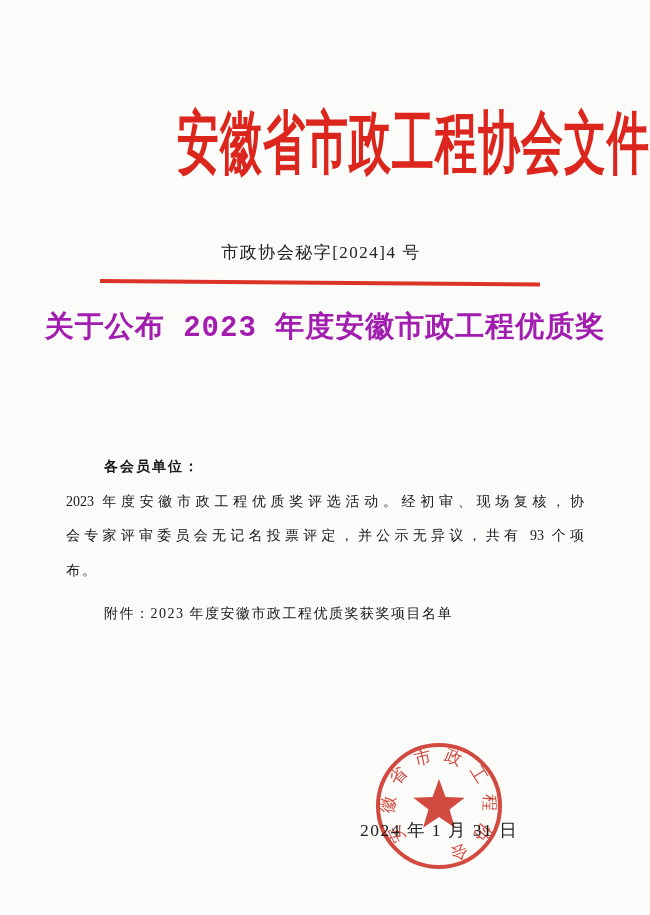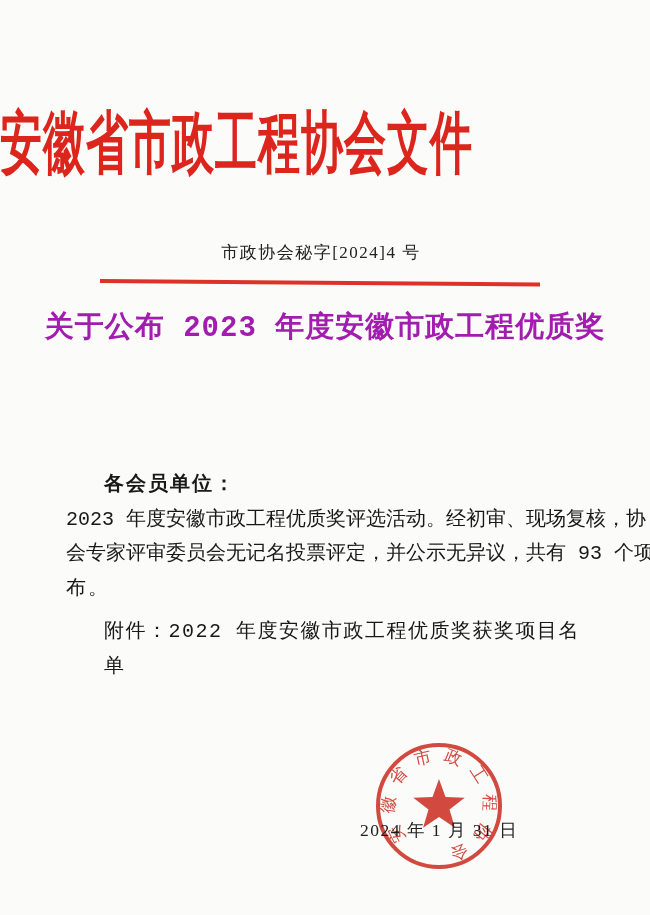--- a/index.html
+++ b/index.html
@@ -20,22 +20,23 @@
     width:650px;
     height:915px;
     margin:0 auto;
     background:var(--paper);
     overflow:hidden;
   }
   
   .org-title{
     position:absolute;
     top:98px; left:0; right:0;
-    text-align:left;
+    text-align:right;
     height:100px;
+    padding-left:48px;
   }
   .org-title-inner{
     display:inline-block;
     font-size:42px;
     font-weight:bold;
     letter-spacing:1px;
     color:var(--header-red);
     transform:scaleY(1.62);
     transform-origin:center top;
     white-space:nowrap;
@@ -66,26 +67,25 @@
     font-size:29px;
     font-weight:bold;
     line-height:40px;
     letter-spacing:1px;
     color:#a21caf;
     font-family:Liberation Mono, monospace;
   }
   
   .body-block{
     position:absolute;
-    top:468px; left:66px;
+    top:450px; left:66px;
     width:518px;
-    font-size:20px;
+    font-size:14px;
     line-height:34.6px;
     color:#181818;
-    font-family:Liberation Mono, monospace;
   }
   .salutation{
     font-weight:bold;
     padding-left:38px;
     letter-spacing:2px;
   }
   .jline{
     text-align:justify;
     text-align-last:justify;
     height:34.6px;
@@ -132,21 +132,21 @@
 
   <div class="doc-title">
     <div>关于公布 2023 年度安徽市政工程优质奖</div>
   </div>
 
   <div class="body-block">
     <div class="salutation">各会员单位：</div>
     <div class="jline">2023 年度安徽市政工程优质奖评选活动。经初审、现场复核，协</div>
     <div class="jline">会专家评审委员会无记名投票评定，并公示无异议，共有 93 个项</div>
     <div class="plain-line">布。</div>
-    <div class="attachment">附件：2022 年度安徽市政工程优质奖获奖项目名单</div>
+    <div class="attachment">附件：2023 年度安徽市政工程优质奖获奖项目名单</div>
   </div>
 
   <div class="issue-date">2024 年 1 月 31 日</div>
 
   <svg class="seal" viewBox="0 0 170 170" xmlns="http://www.w3.org/2000/svg">
     <defs>
       <path id="sealCircle" d="M85,130 a45,45 0 1,1 0.1,0" fill="none"></path>
     </defs>
     <circle class="stroke" cx="85" cy="85" r="61" fill="none" stroke-width="4"></circle>
     <polygon class="fill" points="85,58 91.5,76.1 110.7,76.7 95.5,88.4 100.9,106.8 85,96 69.1,106.8 74.5,88.4 59.3,76.7 78.5,76.1"></polygon>

